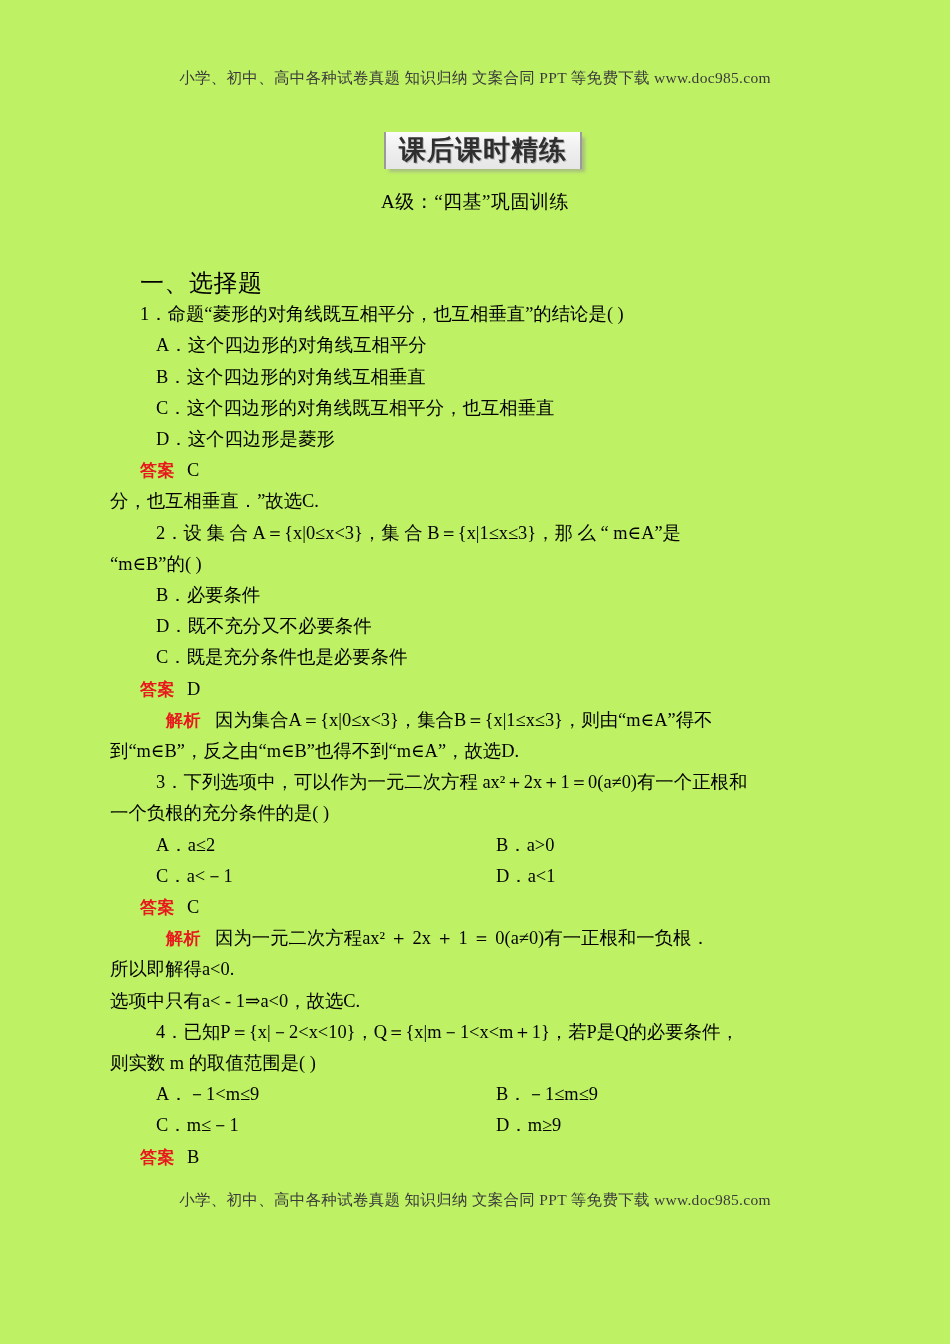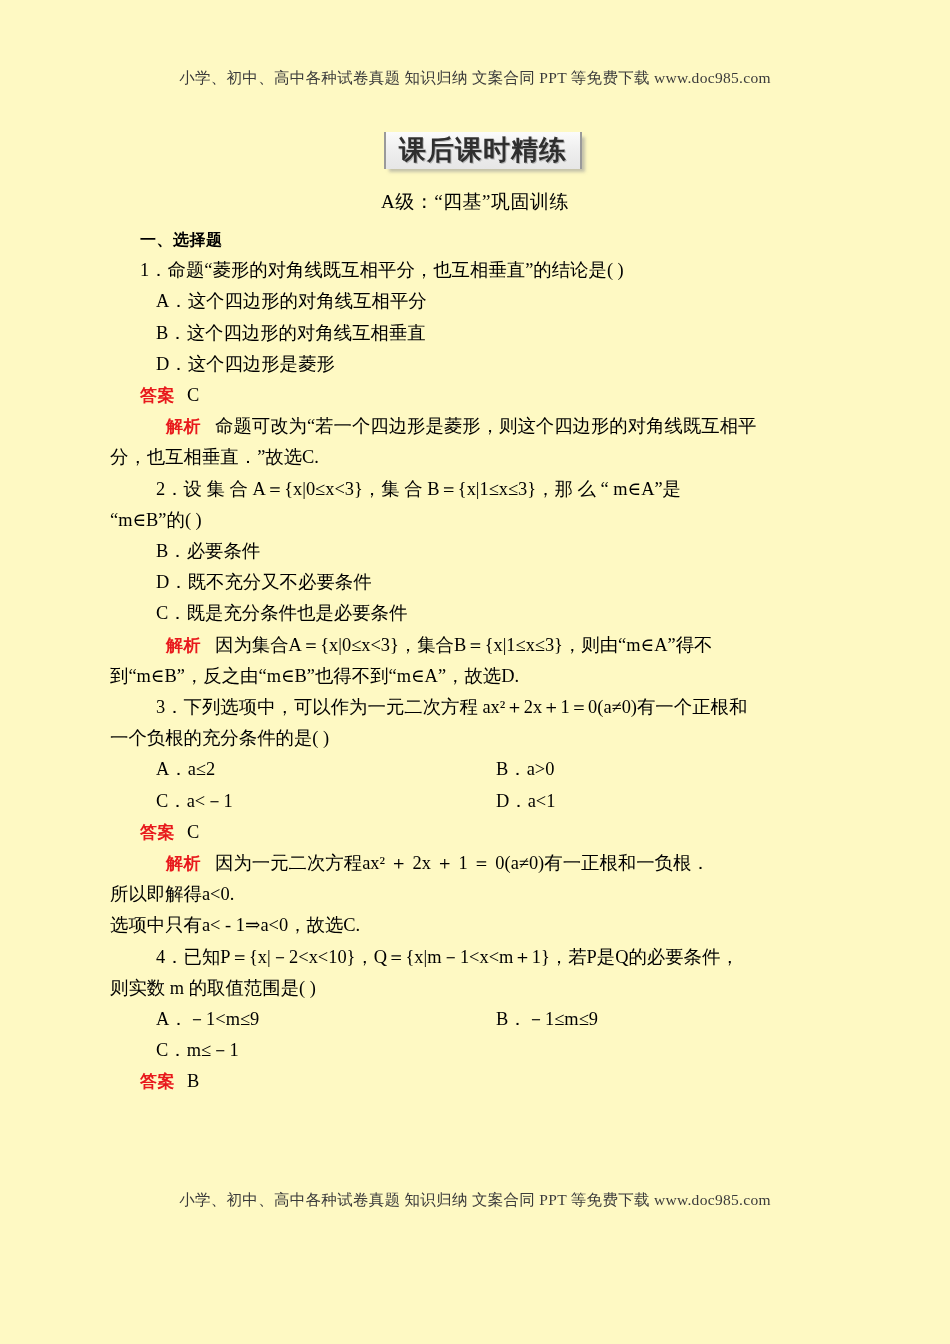--- a/index.html
+++ b/index.html
@@ -4,21 +4,21 @@
 <style>
   html, body {
     margin: 0;
     padding: 0;
     background: #ffffff;
   }
   .page {
     position: relative;
     width: 950px;
     height: 1344px;
-    background: #fef9c3;
+    background: #bef264;
     font-family: "Liberation Serif", "DejaVu Serif", serif;
     color: #000000;
     overflow: hidden;
   }
 
   
   .watermark {
     position: absolute;
     left: 0;
     width: 950px;
@@ -78,24 +78,25 @@
     left: 110px;
     width: 740px;
     font-size: 18.4px;
     line-height: 31.2px;
   }
 
   .line { white-space: nowrap; }
 
   .sec-head {
     font-family: "DejaVu Sans", sans-serif;
-    font-weight: bold;
-    font-size: 16px;
+    font-weight: normal;
+    font-size: 24px;
     padding-left: 30px;
     letter-spacing: 0.5px;
+    margin-top: 44px;
   }
 
   
   .qline  { padding-left: 30px; }
   .qline2 { padding-left: 46px; }   
   .cont   { padding-left: 0px;  }   
   .opt    { padding-left: 46px; }
 
   
   .opt-row {
@@ -138,34 +139,35 @@
 
   <div class="level-line">A级：“四基”巩固训练</div>
 
   <div class="body">
 
     <div class="line sec-head">一、选择题</div>
 
     <div class="line qline">1．命题“菱形的对角线既互相平分，也互相垂直”的结论是(       )</div>
     <div class="line opt">A．这个四边形的对角线互相平分</div>
     <div class="line opt">B．这个四边形的对角线互相垂直</div>
+    <div class="line opt">C．这个四边形的对角线既互相平分，也互相垂直</div>
     <div class="line opt">D．这个四边形是菱形</div>
     <div class="line ans-line">
       <span class="ans-label">答案</span><span class="ans-value">C</span>
-    </div>
-    <div class="line ana-line">
-      <span class="ans-label">解析</span><span class="ana-body">命题可改为“若一个四边形是菱形，则这个四边形的对角线既互相平</span>
     </div>
     <div class="line ana-cont">分，也互相垂直．”故选C.</div>
 
     <div class="line qline2">2．设 集 合 A＝{x|0≤x&lt;3}，集 合 B＝{x|1≤x≤3}，那 么 “ m∈A”是</div>
     <div class="line cont">“m∈B”的(     )</div>
     <div class="line opt">B．必要条件</div>
     <div class="line opt">D．既不充分又不必要条件</div>
     <div class="line opt">C．既是充分条件也是必要条件</div>
+    <div class="line ans-line">
+      <span class="ans-label">答案</span><span class="ans-value">D</span>
+    </div>
     <div class="line ana-line">
       <span class="ans-label">解析</span><span class="ana-body">因为集合A＝{x|0≤x&lt;3}，集合B＝{x|1≤x≤3}，则由“m∈A”得不</span>
     </div>
     <div class="line ana-cont">到“m∈B”，反之由“m∈B”也得不到“m∈A”，故选D.</div>
 
     <div class="line qline2">3．下列选项中，可以作为一元二次方程 ax²＋2x＋1＝0(a≠0)有一个正根和</div>
     <div class="line cont">一个负根的充分条件的是(     )</div>
     <div class="opt-row">
       <span class="col-a">A．a≤2</span>
       <span class="col-b">B．a&gt;0</span>
@@ -184,20 +186,21 @@
     <div class="line ana-cont">选项中只有a&lt; - 1⇒a&lt;0，故选C.</div>
 
     <div class="line qline2">4．已知P＝{x|－2&lt;x&lt;10}，Q＝{x|m－1&lt;x&lt;m＋1}，若P是Q的必要条件，</div>
     <div class="line cont">则实数 m 的取值范围是(     )</div>
     <div class="opt-row">
       <span class="col-a">A．－1&lt;m≤9</span>
       <span class="col-b">B．－1≤m≤9</span>
     </div>
     <div class="opt-row">
       <span class="col-a">C．m≤－1</span>
+      <span class="col-b">D．m≥9</span>
     </div>
     <div class="line ans-line">
       <span class="ans-label">答案</span><span class="ans-value">B</span>
     </div>
 
   </div>
 
   <div class="watermark bottom">小学、初中、高中各种试卷真题 知识归纳 文案合同 PPT 等免费下载  www.doc985.com</div>
 
 </div>

